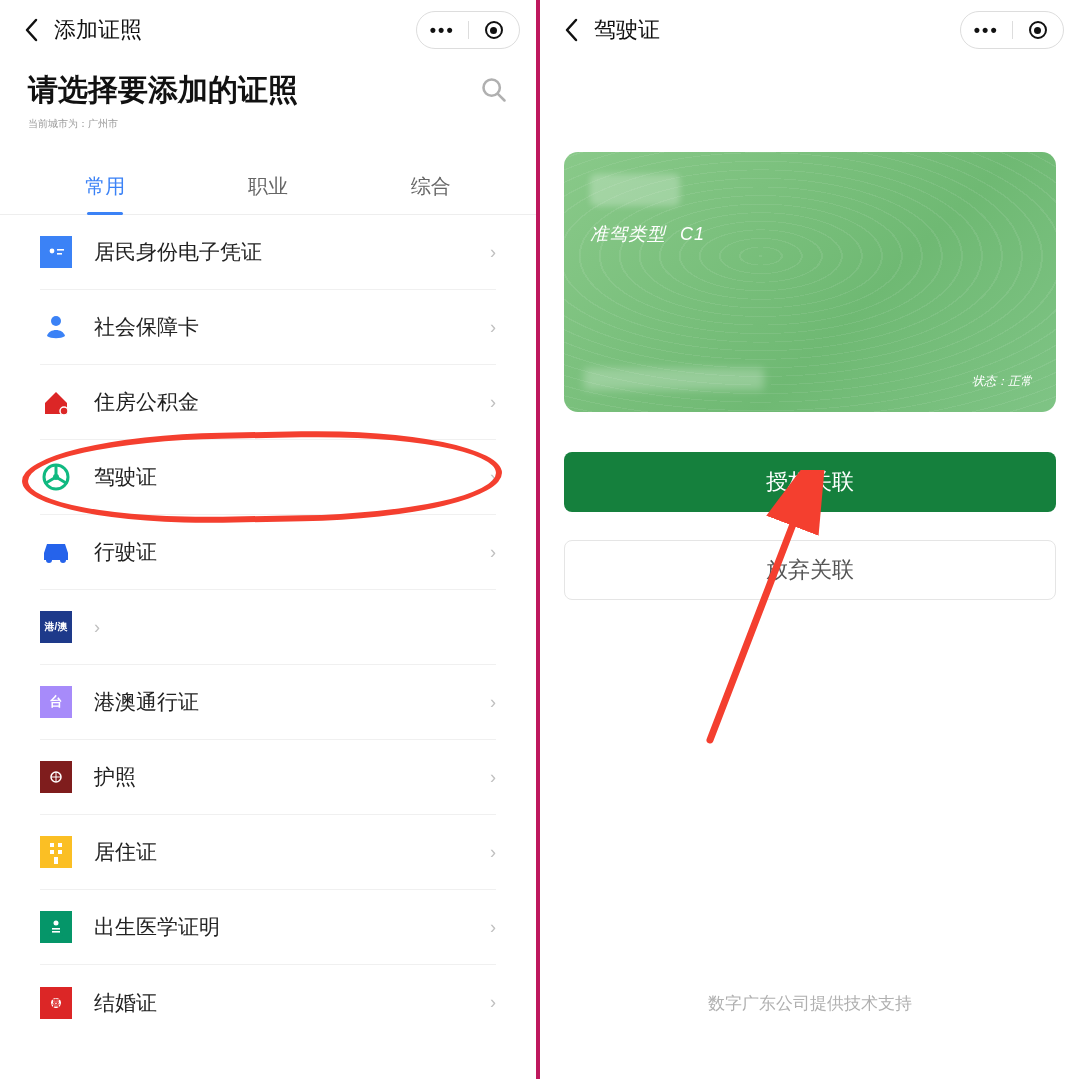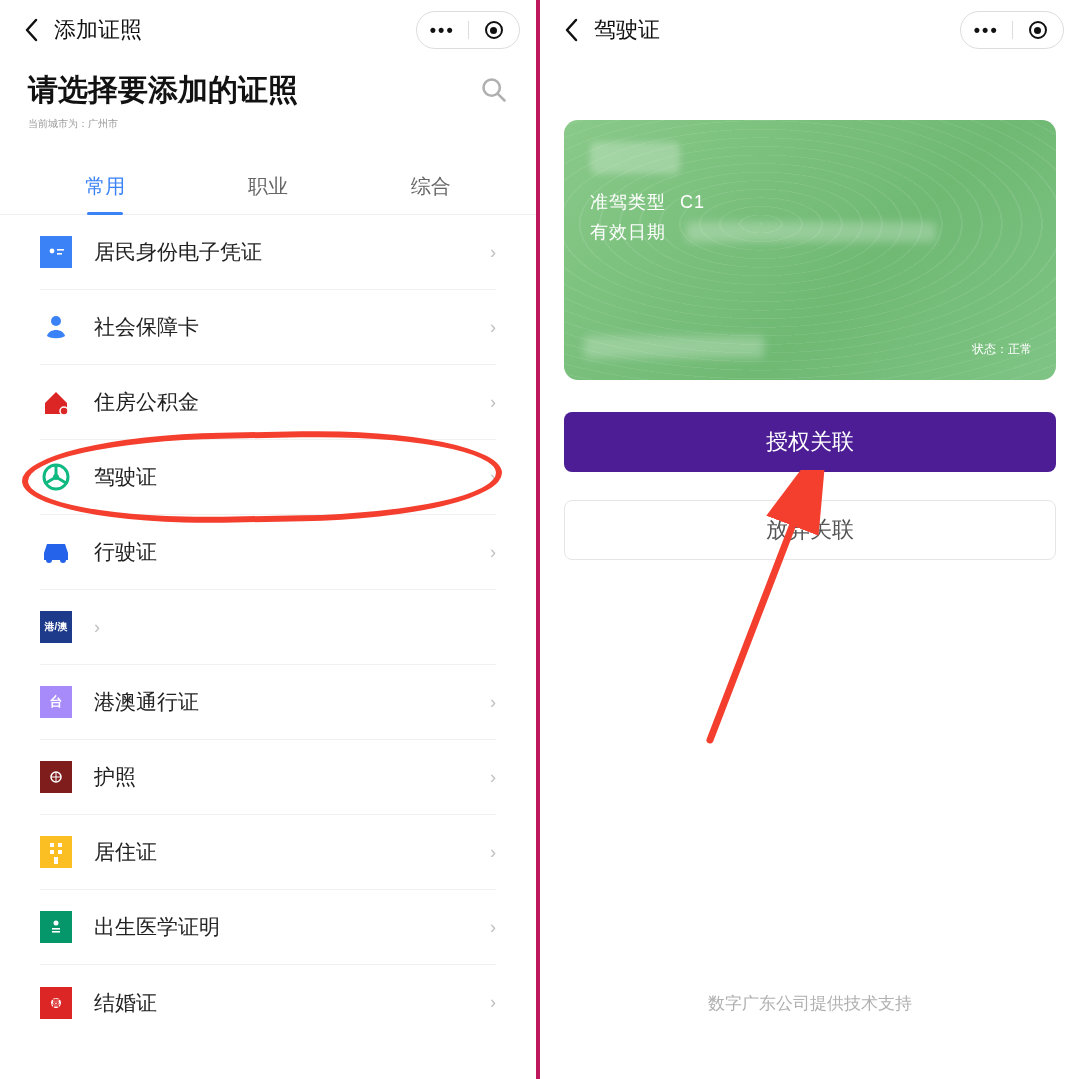--- a/index.html
+++ b/index.html
@@ -112,31 +112,32 @@
     left: -18px; right: -6px; top: -8px; bottom: -8px;
     border: 6px solid #f43f2f;
     border-radius: 50%/60%;
     pointer-events: none;
     transform: rotate(-1deg);
   }
 
   
   .right-body { padding: 0 24px; }
   .license-card {
-    margin-top: 60px;
+    margin-top: 92px;
     width: 100%;
     height: 260px;
     border-radius: 14px;
     background:
       repeating-radial-gradient(ellipse 280px 120px at 40% 40%, rgba(255,255,255,0.08) 0 2px, transparent 2px 20px),
       linear-gradient(135deg, #89c989, #6fb973 60%, #7fc485);
     color: #fff;
     padding: 22px 26px;
     position: relative;
     filter: blur(0);
+    font-style: italic;
   }
   .card-name-blur {
     width: 90px; height: 32px;
     background: rgba(255,255,255,0.25);
     border-radius: 6px;
     filter: blur(3px);
     margin-bottom: 16px;
   }
   .card-row { font-size: 18px; margin-top: 6px; display: flex; align-items: center; }
   .card-row-label { margin-right: 14px; letter-spacing: 1px; }
@@ -152,21 +153,21 @@
   .card-status {
     position: absolute; right: 24px; bottom: 22px;
     font-size: 12px; color: #fff;
   }
 
   .btn {
     width: 100%; height: 60px; border-radius: 8px;
     display: flex; align-items: center; justify-content: center;
     font-size: 22px; margin-top: 0;
   }
-  .btn-primary { background: #4c1d95; color: #fff; margin-top: 32px; }
+  .btn-primary { background: #15803d; color: #fff; margin-top: 40px; }
   .btn-secondary { background: #fff; color: #555; border: 1px solid #e5e5e5; margin-top: 28px; }
 
   .footer-text {
     position: absolute; bottom: 60px; width: 100%; left: 0;
     text-align: center; color: #b0b0b0; font-size: 17px; line-height: 1.7;
   }
 
   
   .red-arrow {
     position: absolute;
@@ -362,24 +363,20 @@
     </div>
   </div>
 
   <div class="right-body">
     <div class="license-card">
       <div class="card-name-blur"></div>
       <div class="card-row">
         <span class="card-row-label">准驾类型</span>
         <span class="card-row-val">C1</span>
       </div>
-      <div class="card-row">
-        <span class="card-row-label">有效日期</span>
-        <span class="blur-val"></span>
-      </div>
       <div class="card-bottom-blur"></div>
       <div class="card-status">
         <span>状态：</span><span>正常</span>
       </div>
     </div>
 
     <div class="btn btn-primary">授权关联</div>
     <div class="btn btn-secondary">放弃关联</div>
   </div>
 

